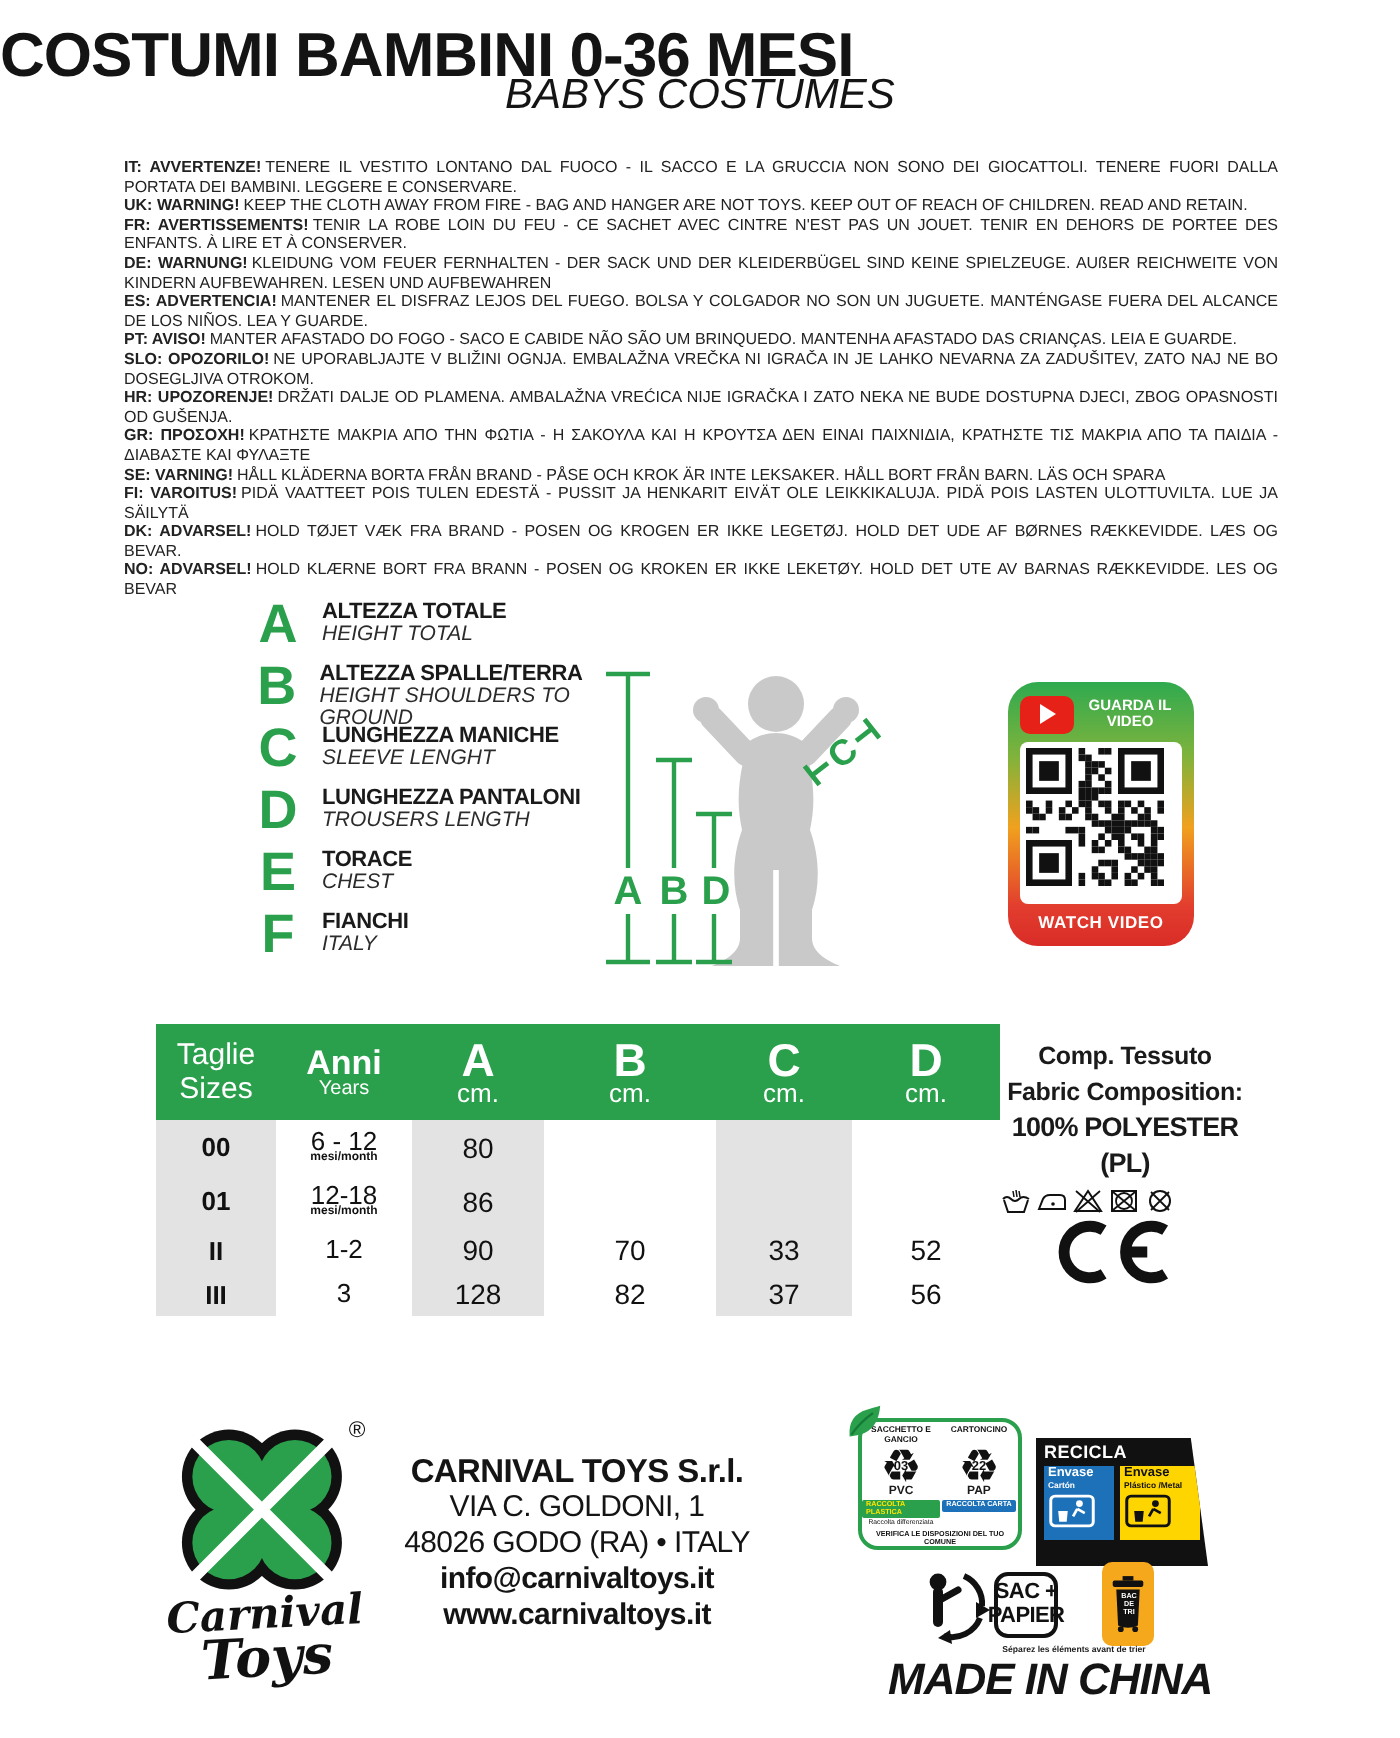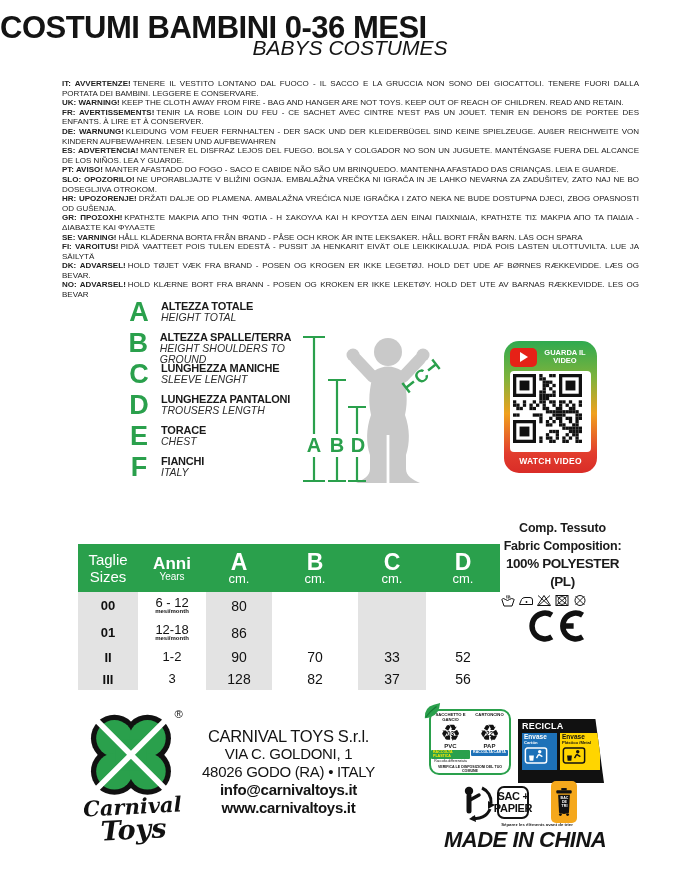--- a/index.html
+++ b/index.html
@@ -32,21 +32,21 @@
             border-radius:15px;padding:6px 6px;
             background:linear-gradient(180deg,#2faa4f 0%,#7fb33c 28%,#f0a11e 55%,#e23d2e 85%,#d92c27 100%);}
   .qr-top{display:flex;gap:4px;align-items:center;height:20px;}
   .yt-icon{width:27px;height:19px;background:#e62117;border-radius:5px;display:flex;align-items:center;justify-content:center;}
   .yt-play{width:0;height:0;border-left:8px solid #fff;border-top:5px solid transparent;border-bottom:5px solid transparent;}
   .qr-top-label{font-size:7.5px;font-weight:800;color:#fff;line-height:8px;text-align:center;width:48px;}
   .qr-box{margin-top:4px;width:75px;height:75px;background:#fff;border-radius:4px;padding:3px;}
   .qr-bottom{margin-top:4px;text-align:center;color:#fff;font-weight:800;font-size:8.5px;letter-spacing:0.3px;}
 
   
-  .size-table{position:absolute;left:78px;top:544px;display:grid;
+  .size-table{position:absolute;left:78px;top:512px;display:grid;
               grid-template-columns:60px 68px 66px 86px 68px 74px;
               grid-template-rows:48px 27px 27px 22px 22px;text-align:right;}
   .th{background:#2aa04c;color:#fff;display:flex;flex-direction:column;align-items:center;justify-content:center;}
   .th .h-main{font-size:17px;font-weight:700;line-height:17px;}
   .th .h-sub{font-size:10px;line-height:10px;margin-top:0px;}
   .th .h-letter{font-size:23px;font-weight:700;line-height:20px;}
   .th .h-cm{font-size:13px;line-height:13px;}
   .th .h-plain{font-size:15px;line-height:17px;font-weight:400;}
   .td{display:flex;align-items:center;justify-content:center;font-size:14px;color:#111;}
   .td.shade{background:#e3e3e3;}
@@ -63,21 +63,21 @@
   .ce-mark{position:absolute;left:528px;top:608px;}
 
   
   .logo-clover{position:absolute;left:84px;top:706px;}
   .logo-script{position:absolute;left:78px;top:796px;width:110px;text-align:center;transform:rotate(-3deg);
                font-family:"DejaVu Serif",serif;font-style:italic;font-weight:800;color:#111;}
   .logo-script .l1{font-size:21px;line-height:21px;}
   .logo-script .l2{font-size:27px;line-height:25px;}
   .company{position:absolute;left:186px;top:727px;width:205px;text-align:center;
            font-size:15px;line-height:18px;letter-spacing:-0.3px;color:#141414;}
-  .company .c-name{font-size:16.5px;font-weight:400;}
+  .company .c-name{font-size:16.5px;font-weight:700;}
   .company .c-bold{font-weight:800;}
 
   
   .eco-box{position:absolute;left:429px;top:709px;width:82px;height:66px;box-sizing:border-box;
            border:2.5px solid #2aa04c;border-radius:10px;background:#fff;padding-top:2px;}
   .eco-cols{display:flex;}
   .eco-col{width:50%;display:flex;flex-direction:column;align-items:center;}
   .eco-label{font-size:4.2px;font-weight:700;text-align:center;line-height:4.6px;height:9px;color:#111;}
   .eco-loop{position:relative;font-size:23px;line-height:22px;color:#111;}
   .eco-code{position:absolute;left:50%;top:56%;transform:translate(-50%,-50%);

